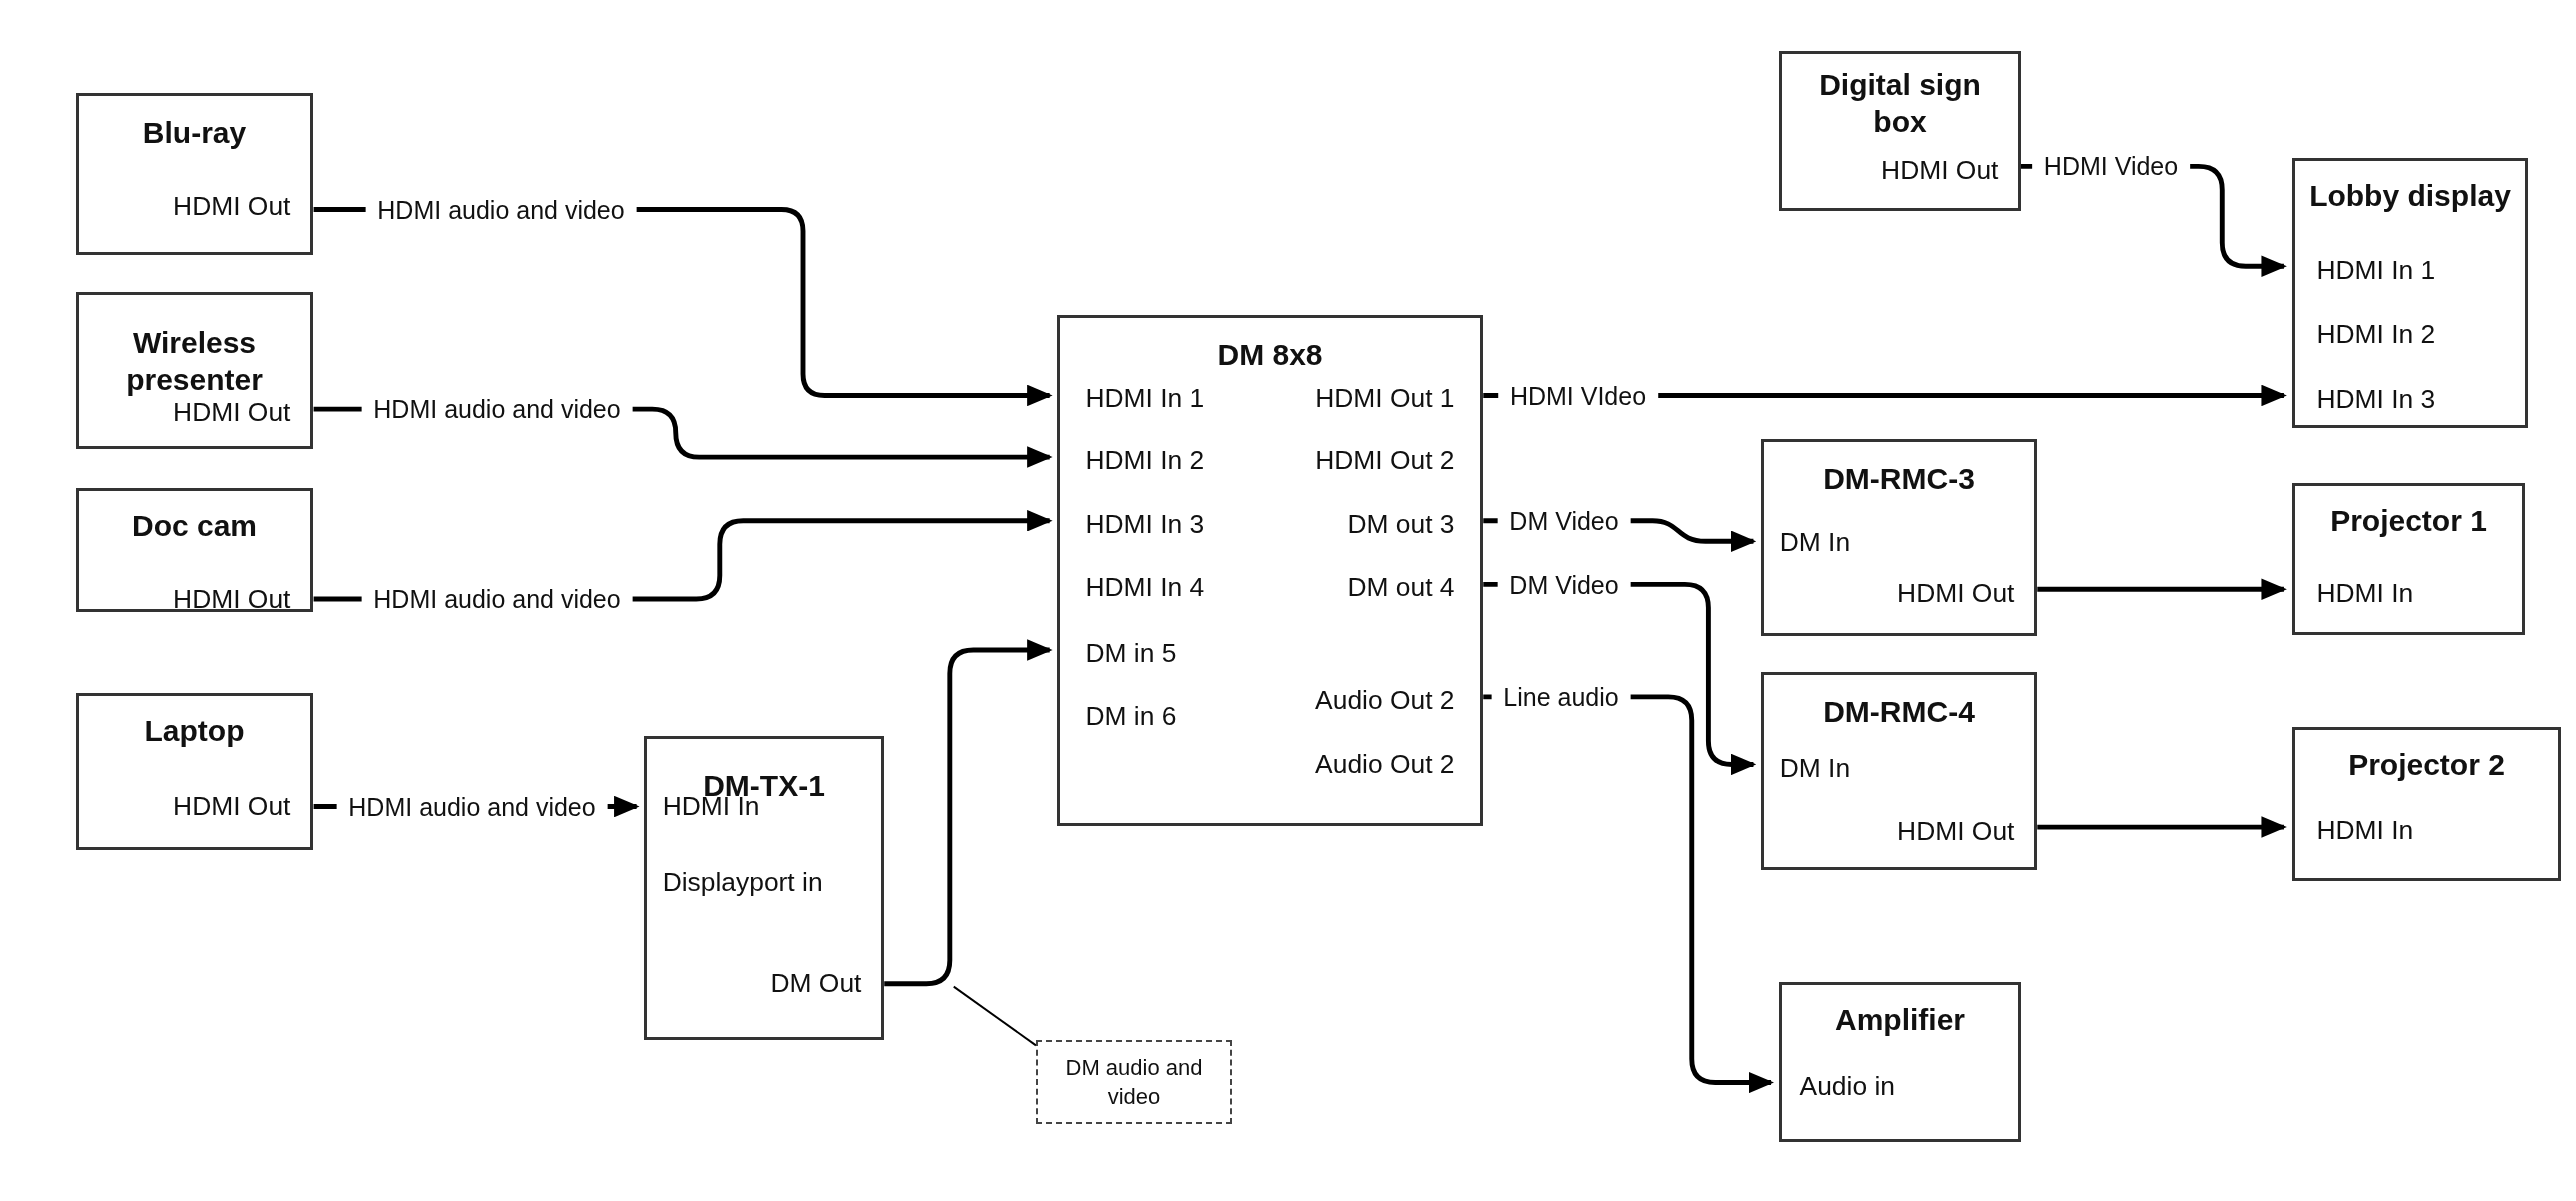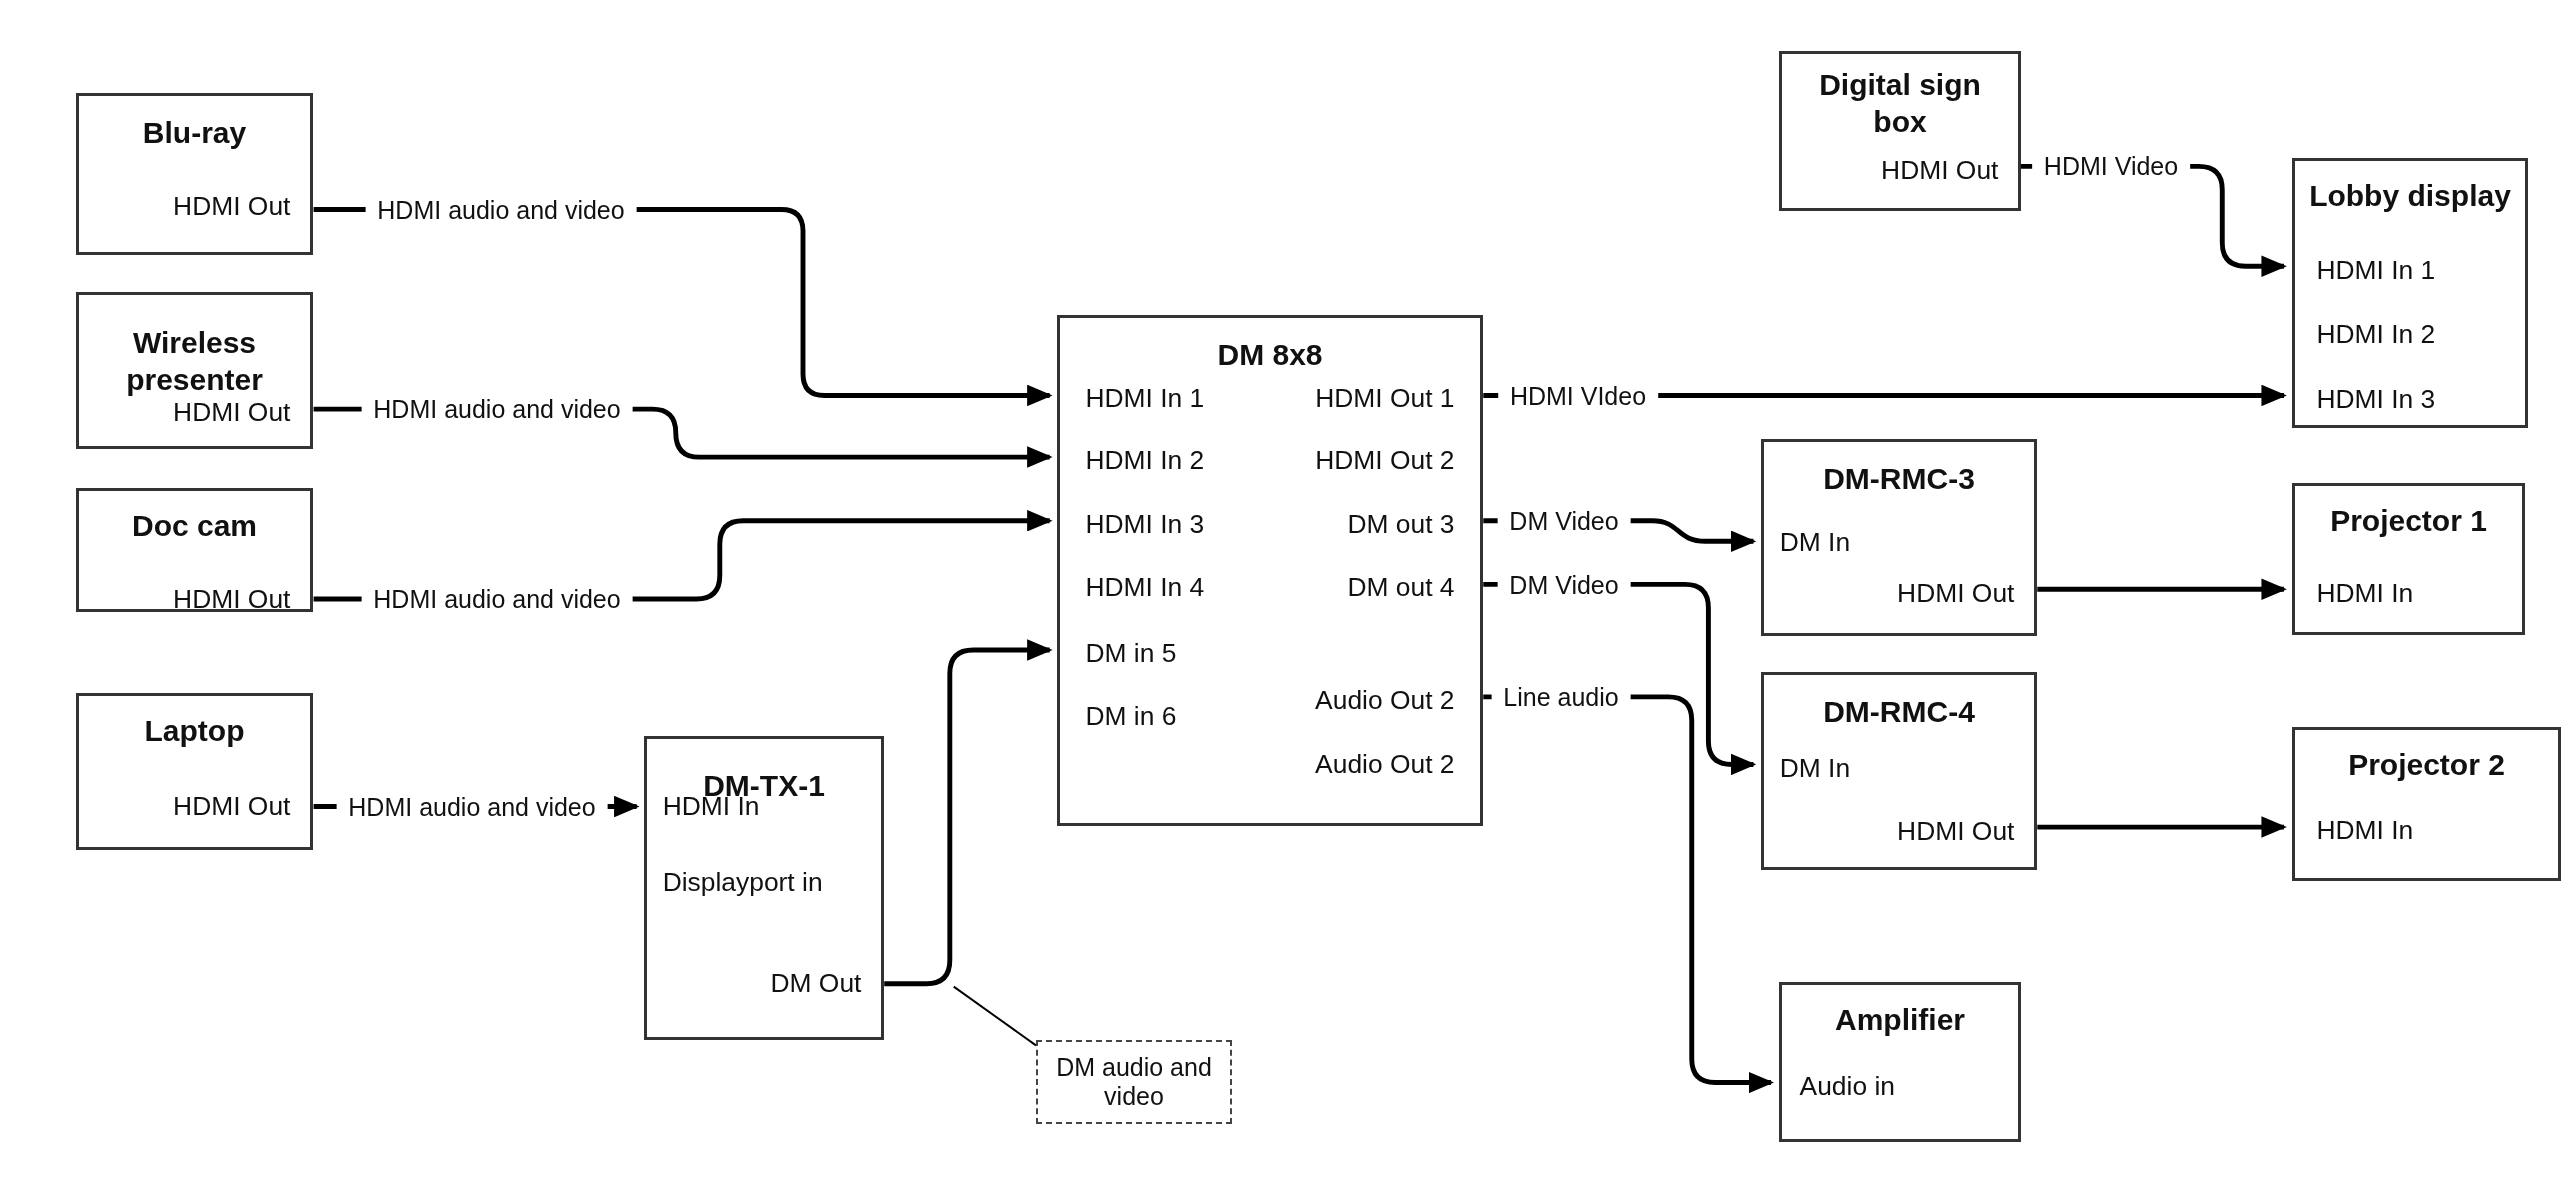--- a/index.html
+++ b/index.html
@@ -44,21 +44,21 @@
     z-index:3;
   }
   .note{
     position:absolute;
     border:2px dashed #444444;
     background:#ffffff;
     display:flex;
     align-items:center;
     justify-content:center;
     text-align:center;
-    font-size:25px;
+    font-size:22px;
     line-height:29px;
     padding:5.9px 13.7px;
     box-sizing:border-box;
     z-index:2;
   }
 </style>
 </head>
 <body>
 
 <div id="canvas">

